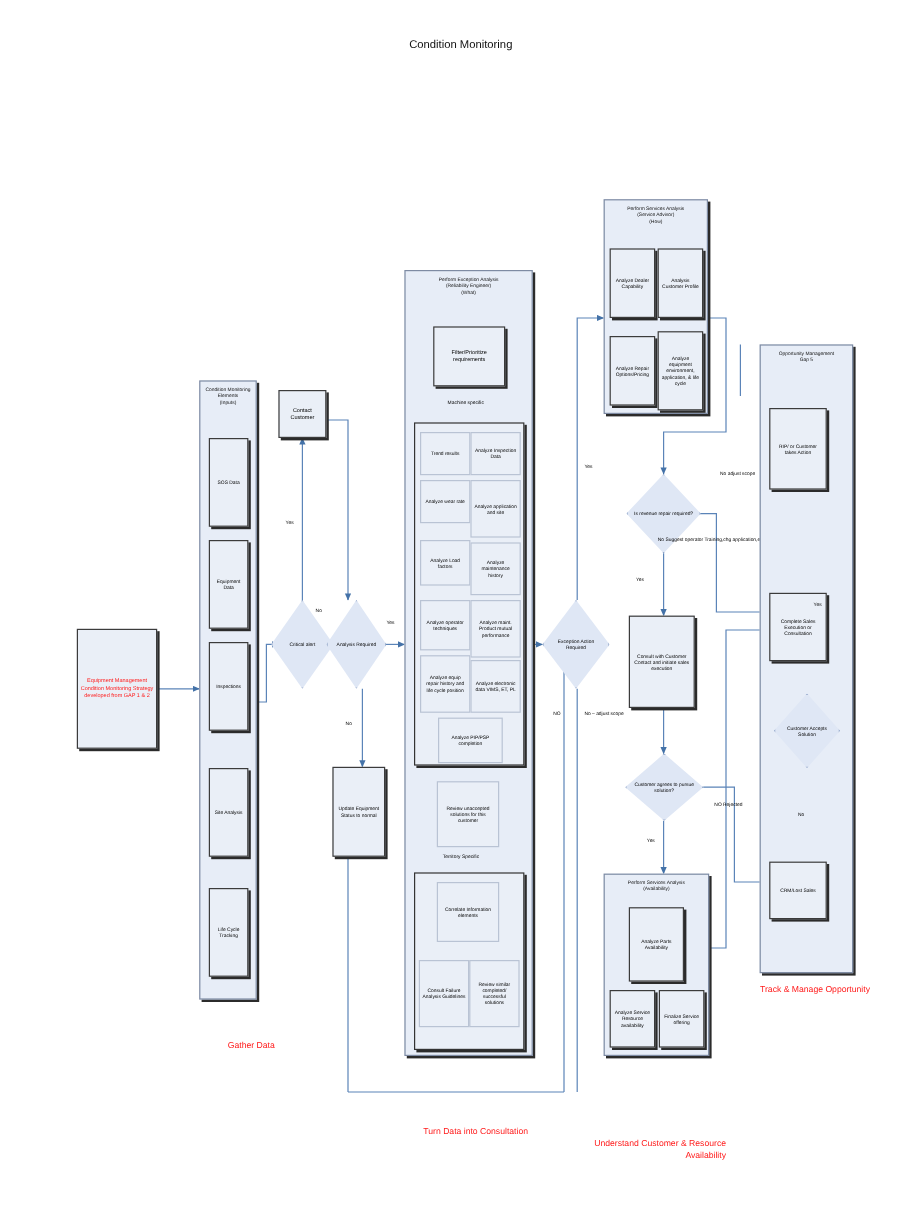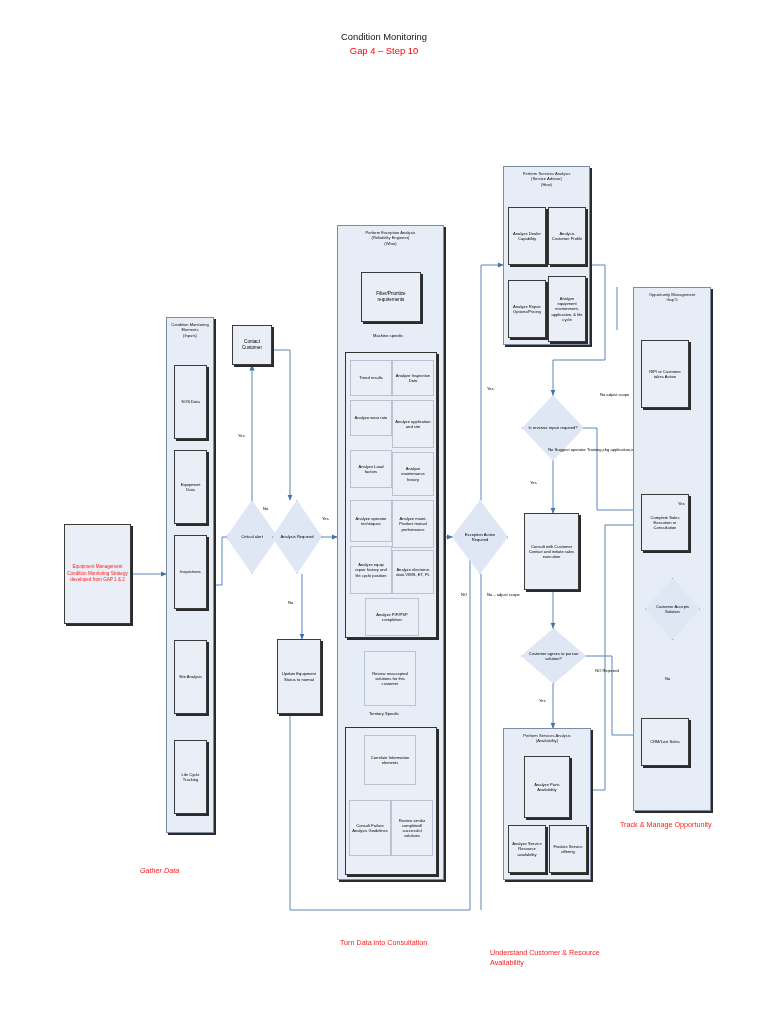--- a/index.html
+++ b/index.html
@@ -21,36 +21,35 @@
         border:1px solid #333;box-shadow:2px 2px 0 0 #2b2b2b;}
 
   .diamond{position:absolute;box-sizing:border-box;display:flex;align-items:center;
         justify-content:center;text-align:center;}
   .diamond .dshape{position:absolute;inset:0;background:#dfe7f5;
         border:1px solid #8ba0c4;
         clip-path:polygon(50% 0%,100% 50%,50% 100%,0% 50%);}
   .diamond .dtext{position:relative;z-index:2;line-height:1.3;padding:0 4px;}
 
   .lbl{position:absolute;white-space:pre;line-height:1.25;color:#000;}
-  .redlbl{position:absolute;text-align:left;color:#ff1a1a;line-height:1.35;}
+  .redlbl{position:absolute;text-align:right;color:#ff1a1a;line-height:1.35;}
   .title{position:absolute;text-align:center;width:100%;line-height:1.45;}
   .title .blk{color:#111;}
   .title .red{color:#ff0000;}
 
   .f4{font-size:4.1px;} .f45{font-size:4.6px;} .f7{font-size:7.2px;} .f9{font-size:9.4px;}
   .redbox-text{color:#ff2020;font-size:4.6px;line-height:1.5;}
 </style>
 </head>
 <body>
 
 <div id="canvas">
 
   <div class="title" style="top:30px;">
     <div class="blk f9">Condition Monitoring</div>
-    <div class="red f9">Gap 4 – Step 10</div>
   </div>
 
   <svg class="wires" viewBox="0 0 768 1024">
     <defs>
       <marker id="ah" markerWidth="7" markerHeight="7" refX="5.5" refY="2.6" orient="auto" markerUnits="strokeWidth">
         <path d="M0,0 L6,2.6 L0,5.2 z" fill="#4472a8"></path>
       </marker>
     </defs>
     <g stroke="#5b84b8" stroke-width="1" fill="none" marker-end="url(#ah)">
 
@@ -127,21 +126,21 @@
   </div>
   <div class="node shadow f4" style="left:174px;top:535px;width:33px;height:74px;">
     <span>Inspections</span>
   </div>
   <div class="node shadow f4" style="left:174px;top:640px;width:33px;height:74px;">
     <span>Site Analysis</span>
   </div>
   <div class="node shadow f4" style="left:174px;top:740px;width:33px;height:74px;">
     <span>Life Cycle Tracking</span>
   </div>
-  <div class="redlbl f7" style="left:140px;top:866px;width:100px;font-style:italic;">Gather Data</div>
+  <div class="redlbl f7" style="left:129px;top:866px;width:100px;">Gather Data</div>
 
   <div class="node shadow f45" style="left:232px;top:325px;width:40px;height:40px;">
     <span>Contact Customer</span>
   </div>
 
   <div class="diamond" style="left:226px;top:500px;width:52px;height:74px;">
     <div class="dshape"></div>
     <span class="dtext f4">Critical alert</span>
   </div>
 

